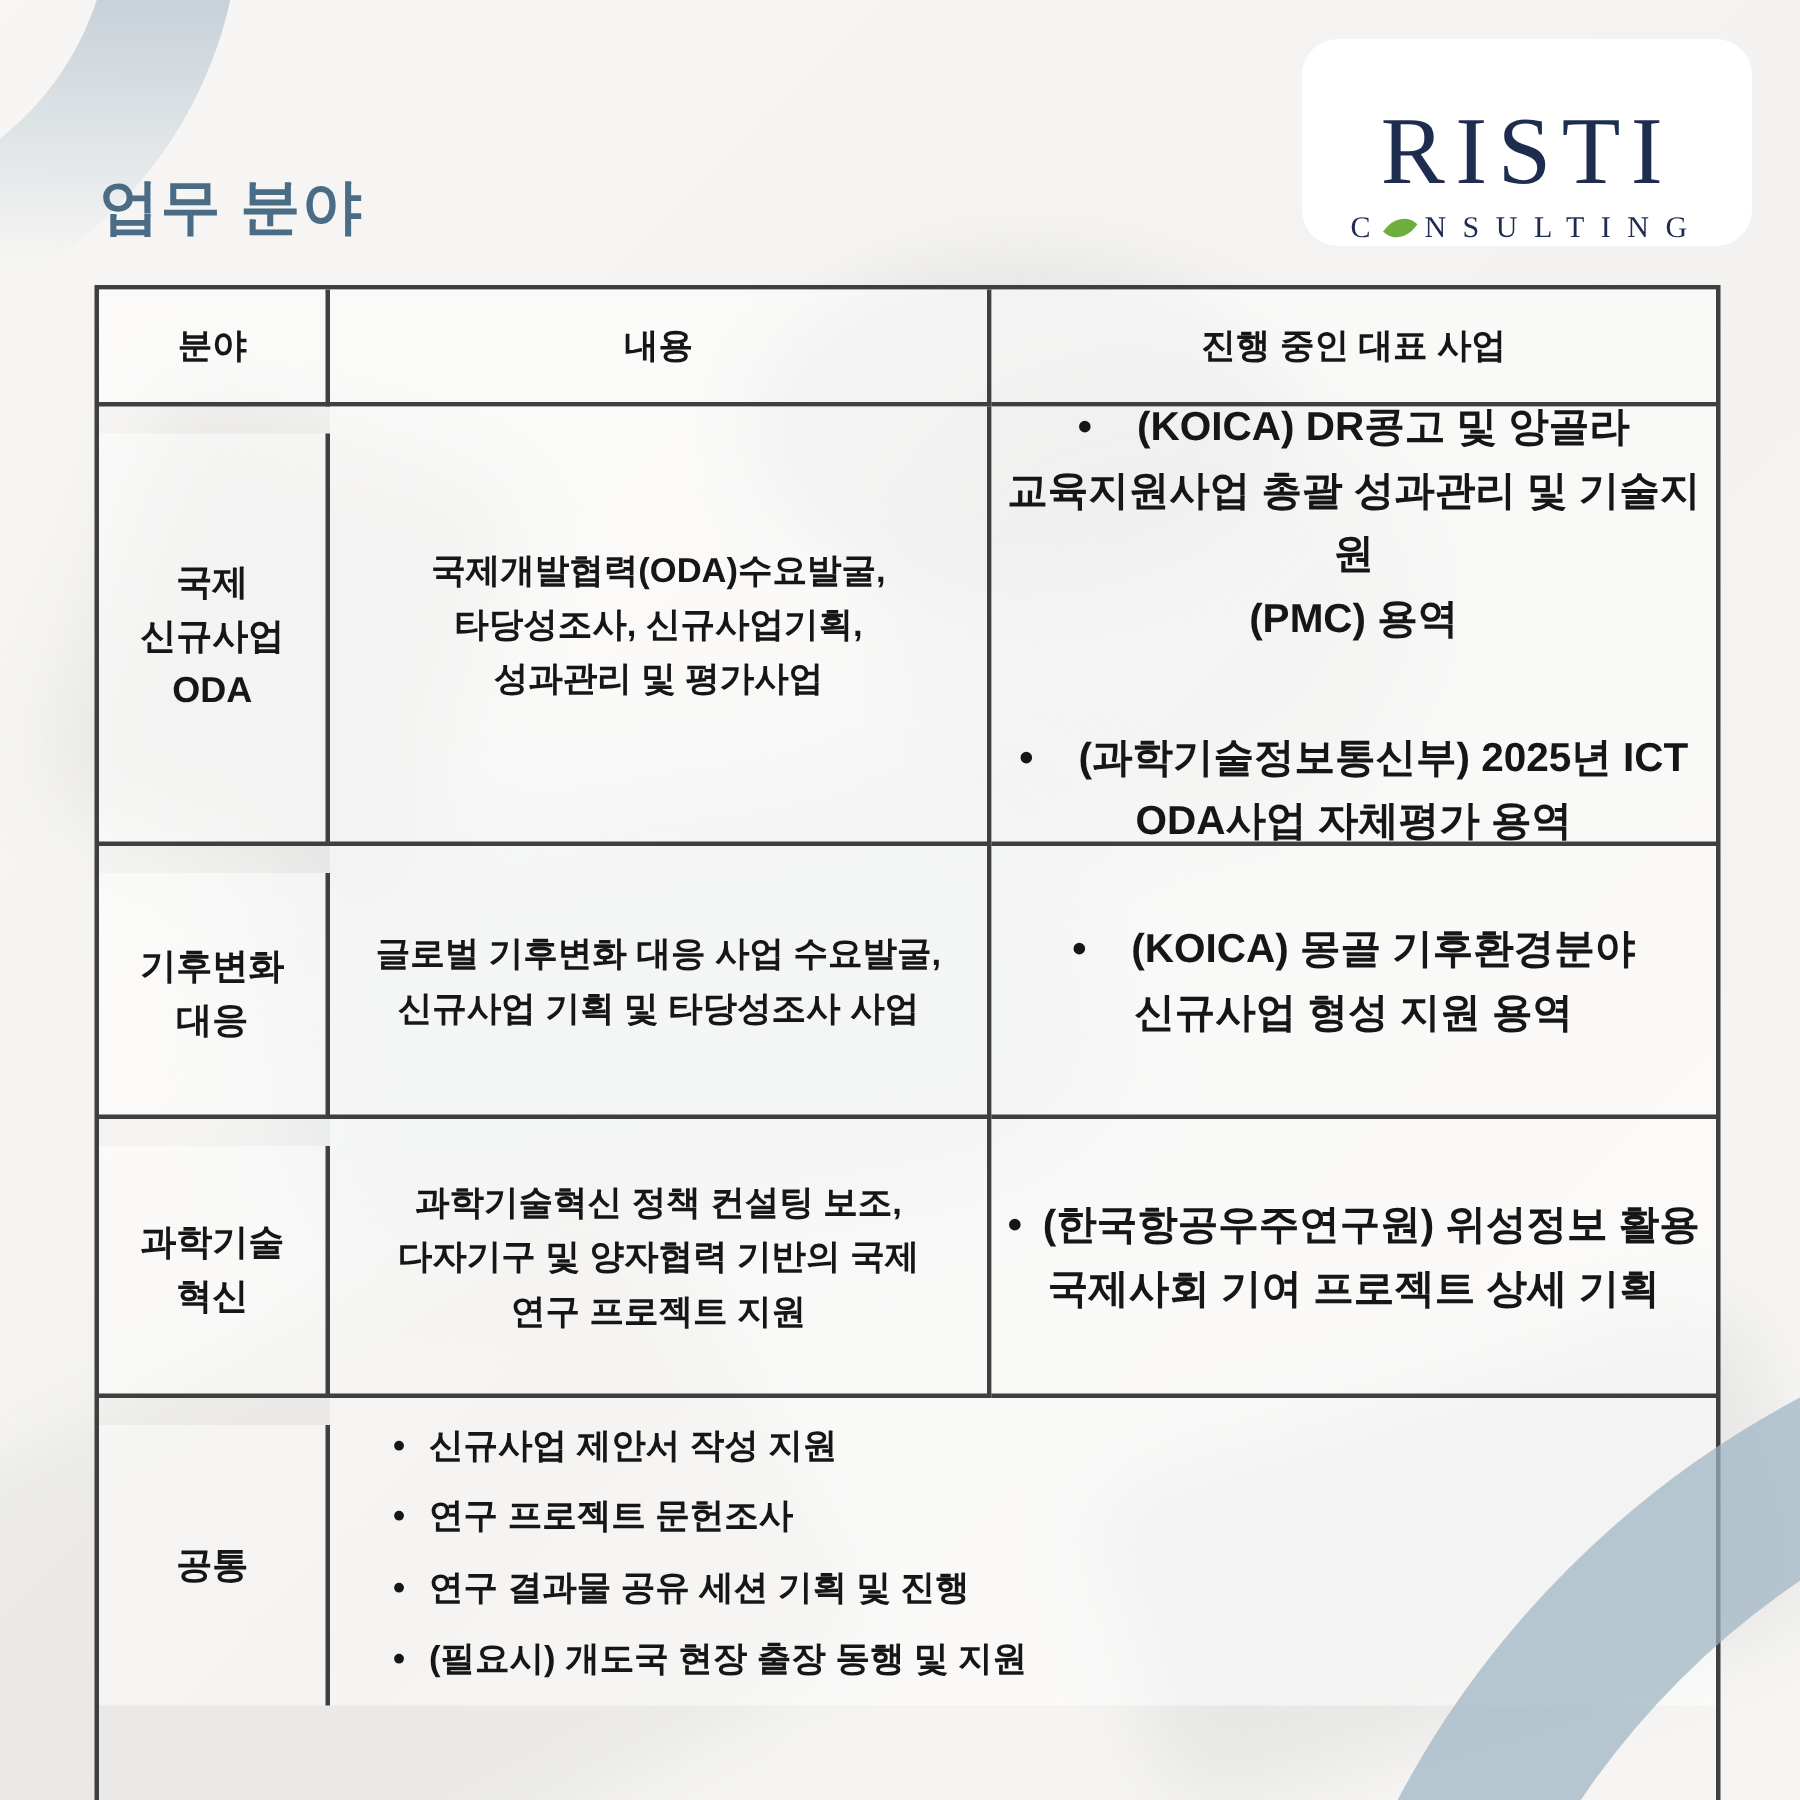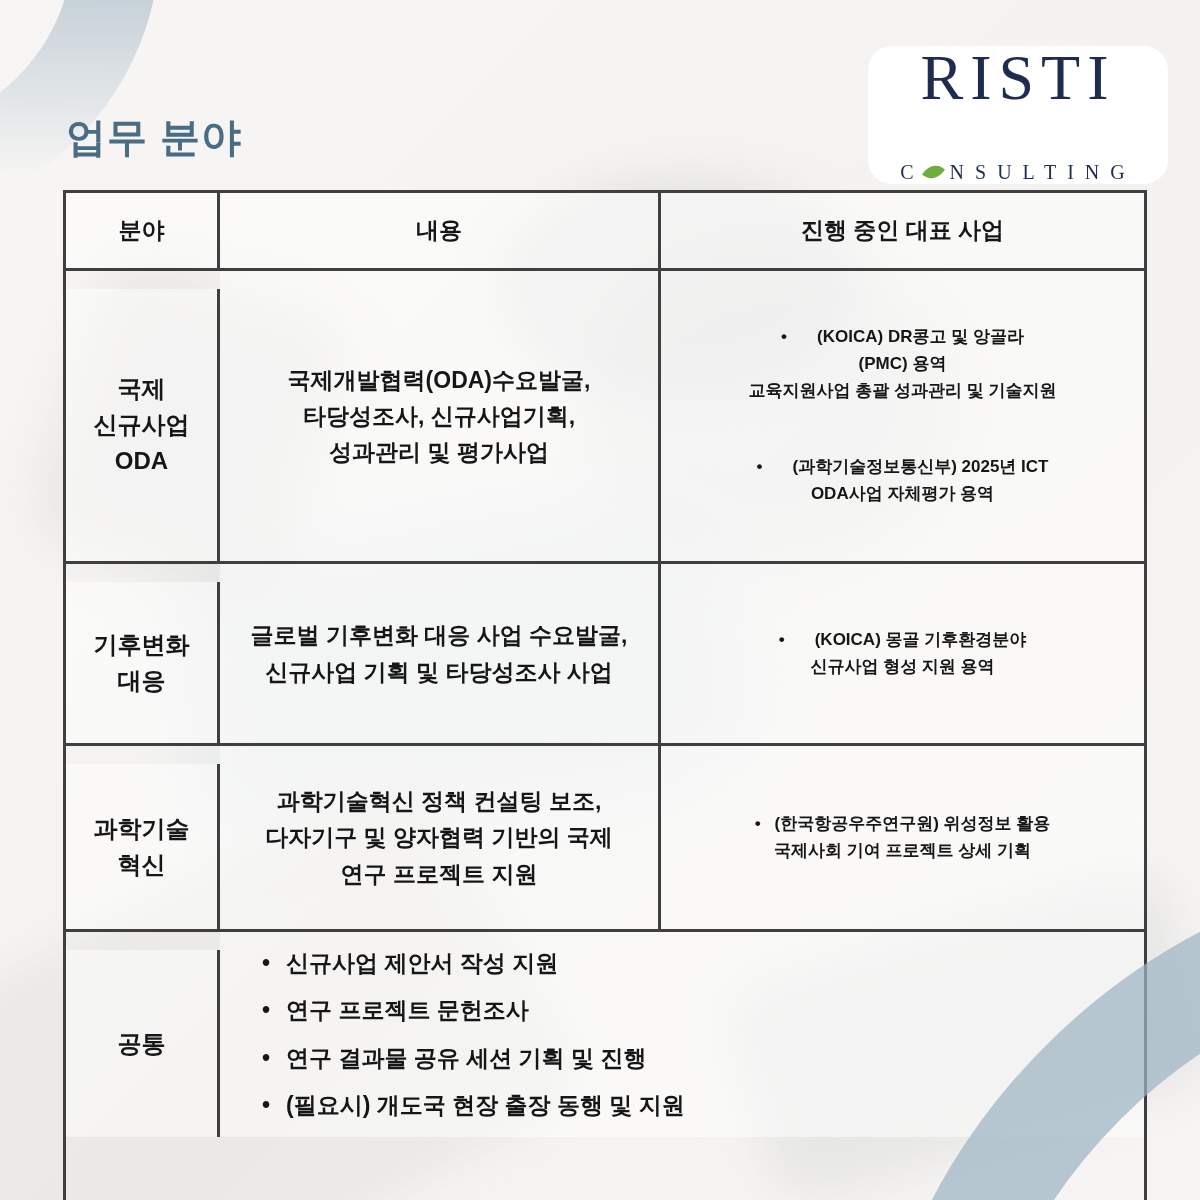--- a/index.html
+++ b/index.html
@@ -28,21 +28,21 @@
   
   .title{
     position:absolute;left:66px;top:110px;z-index:2;
     font-size:40px;font-weight:700;color:#4a6d85;letter-spacing:1px;
   }
 
   
   .logo-card{
     position:absolute;left:868px;top:26px;width:300px;height:138px;z-index:2;
     background:#ffffff;border-radius:24px;
-    display:flex;flex-direction:column;align-items:center;justify-content:space-between;margin-top:20px;
+    display:flex;flex-direction:column;align-items:center;justify-content:flex-end;
   }
   .logo-text{
     font-family:"Liberation Serif","DejaVu Serif",serif;
     font-size:64px;line-height:1;color:#1e2c50;letter-spacing:7px;font-weight:500;
   }
   .logo-sub{
     margin-top:8px;display:flex;align-items:center;
     font-family:"Liberation Serif","DejaVu Serif",serif;
     font-size:20px;color:#1e2c50;letter-spacing:11px;font-weight:500;
   }
@@ -63,21 +63,21 @@
   .c{
     box-sizing:border-box;background:rgba(255,255,255,0.52);
     display:flex;flex-direction:column;align-items:center;justify-content:center;
     text-align:center;color:#161616;
   }
   .br{border-right:3px solid #3f3f3f;}
   .bb{border-bottom:3px solid #3f3f3f;}
   .hcell{font-size:23px;font-weight:700;}
   .field{font-size:24px;font-weight:700;line-height:1.5;margin-top:18px;}
   .content{font-size:23px;font-weight:700;line-height:1.58;}
-  .proj{font-size:17px;font-weight:700;line-height:1.58;}
+  .proj{font-size:27px;font-weight:700;line-height:1.58;}
   .proj + .proj{margin-top:50px;}
   .pline{display:block;}
   .bullet{display:inline-block;margin-right:30px;}
   .span2{grid-column:2/4;}
   .list-cell{align-items:flex-start;text-align:left;padding-left:42px;}
   .bline{display:flex;align-items:flex-start;font-size:23px;font-weight:700;line-height:1.35;margin:8px 0;}
   .bline .bullet{margin-right:16px;}
 </style>
 </head>
 <body>
@@ -126,22 +126,22 @@
       <div>ODA</div>
     </div>
     <div class="c br bb content">
       <div>국제개발협력(ODA)수요발굴,</div>
       <div>타당성조사, 신규사업기획,</div>
       <div>성과관리 및 평가사업</div>
     </div>
     <div class="c bb">
       <div class="proj">
         <div class="pline"><span class="bullet">•</span><span>(KOICA) DR콩고 및 앙골라</span></div>
+        <div class="pline">교육지원사업 총괄 성과관리 및 기술지원</div>
         <div class="pline">(PMC) 용역</div>
-        <div class="pline">교육지원사업 총괄 성과관리 및 기술지원</div>
       </div>
       <div class="proj">
         <div class="pline"><span class="bullet">•</span><span>(과학기술정보통신부) 2025년 ICT</span></div>
         <div class="pline">ODA사업 자체평가 용역</div>
       </div>
     </div>
 
     <div class="c br bb field">
       <div>기후변화</div>
       <div>대응</div>

